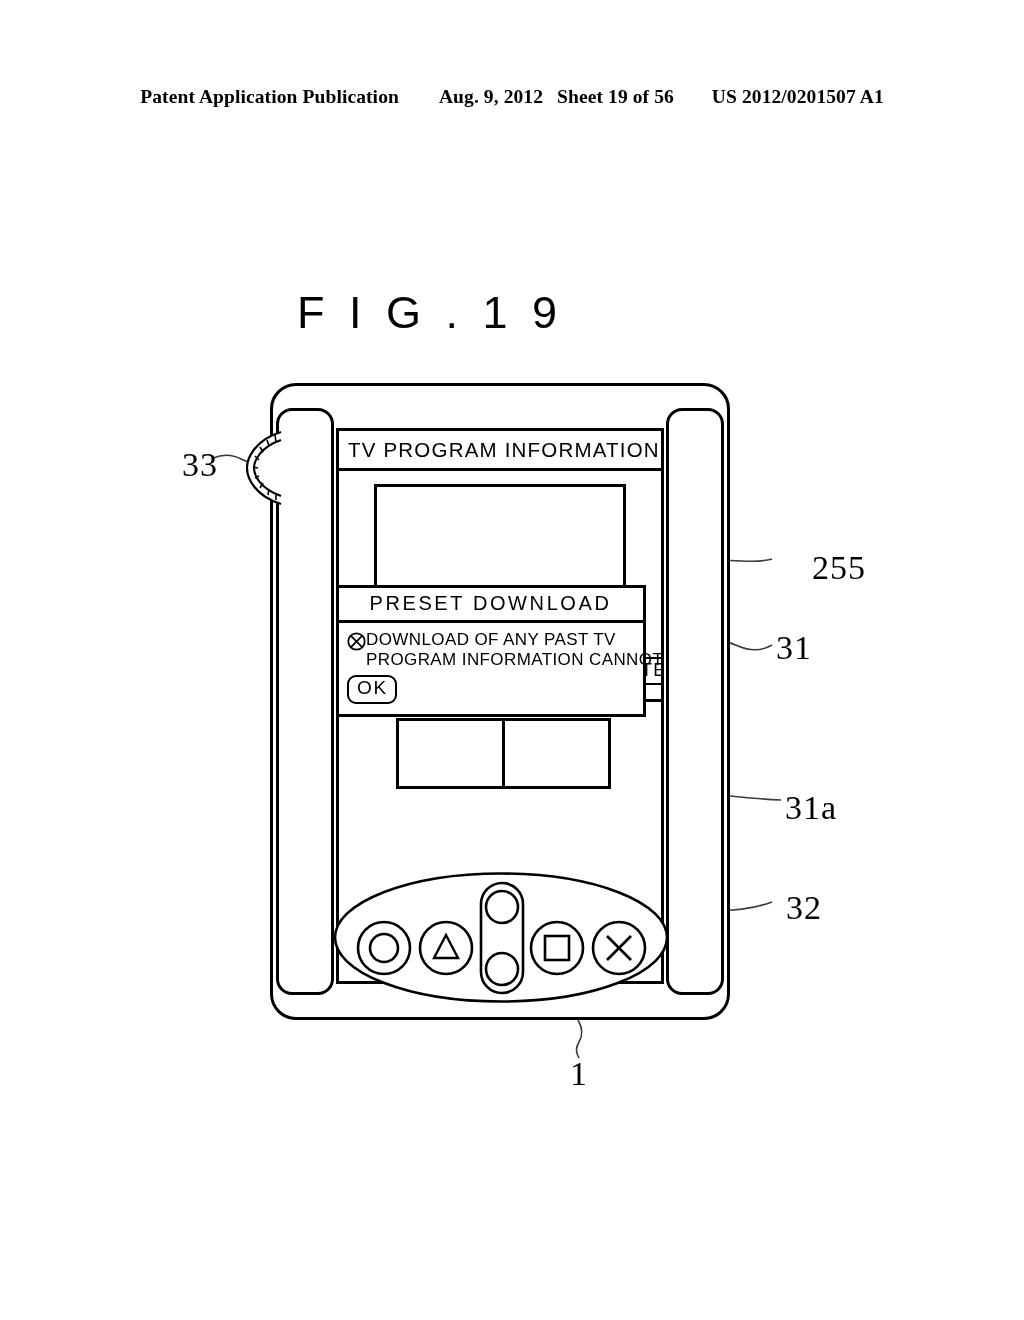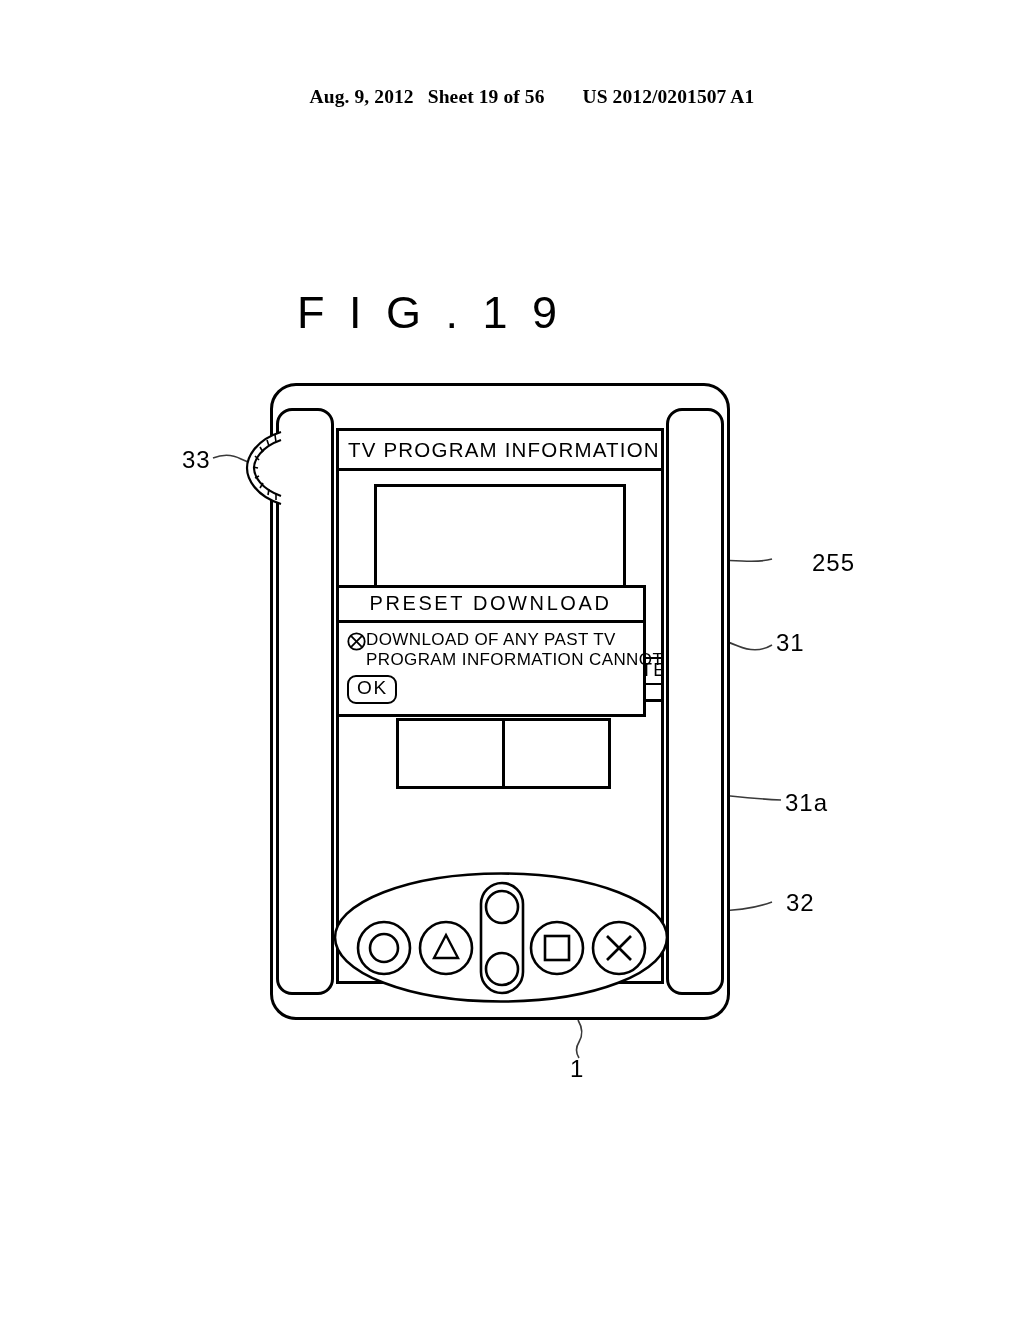--- a/index.html
+++ b/index.html
@@ -224,36 +224,37 @@
   .controlpad {
     position: absolute;
     left: 62px; top: 487px;
     width: 338px; height: 135px;
     z-index: 6;
   }
 
   
   .ref {
     position: absolute;
-    font-family: Liberation Sans, sans-serif;
-    font-size: 24px;
+    font-family: Liberation Serif, serif;
+    font-size: 34px;
     letter-spacing: 1px;
     white-space: nowrap;
   }
   .ref-33  { left: 182px; top: 446px; }
   .ref-255 { left: 776px; top: 549px; margin-left: 36px; }
   .ref-31  { left: 776px; top: 629px; }
   .ref-31a { left: 785px; top: 789px; }
   .ref-32  { left: 776px; top: 889px; margin-left: 10px; }
   .ref-1   { left: 570px; top: 1055px; }
 </style>
 </head>
 <body>
 
 <div class="pub-header">
+  <span>Patent Application Publication</span>
   <span class="ph-gap1"></span>
   <span>Aug. 9, 2012</span>
   <span class="ph-gap2"></span>
   <span>Sheet 19 of 56</span>
   <span class="ph-gap3"></span>
   <span>US 2012/0201507 A1</span>
 </div>
 
 <div class="fig-title">F I G . 1 9</div>
 

